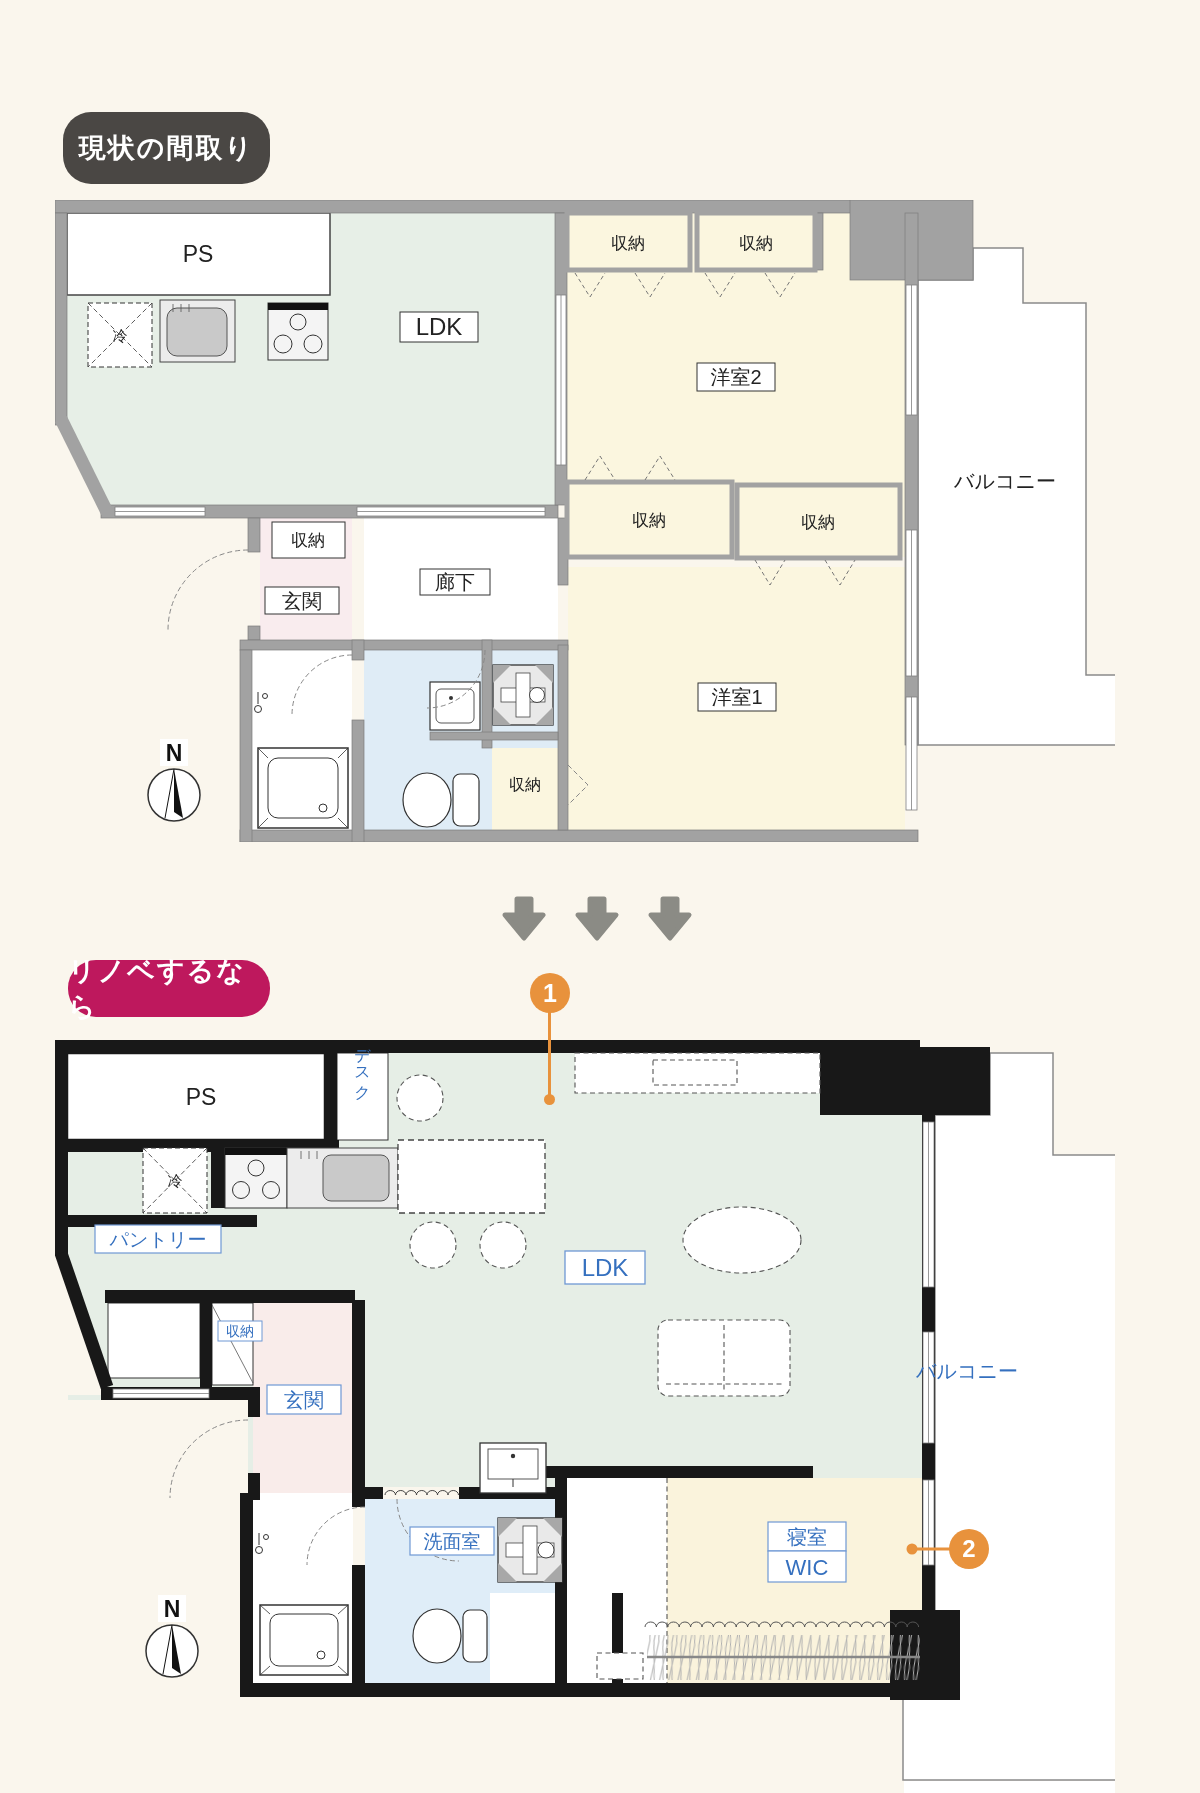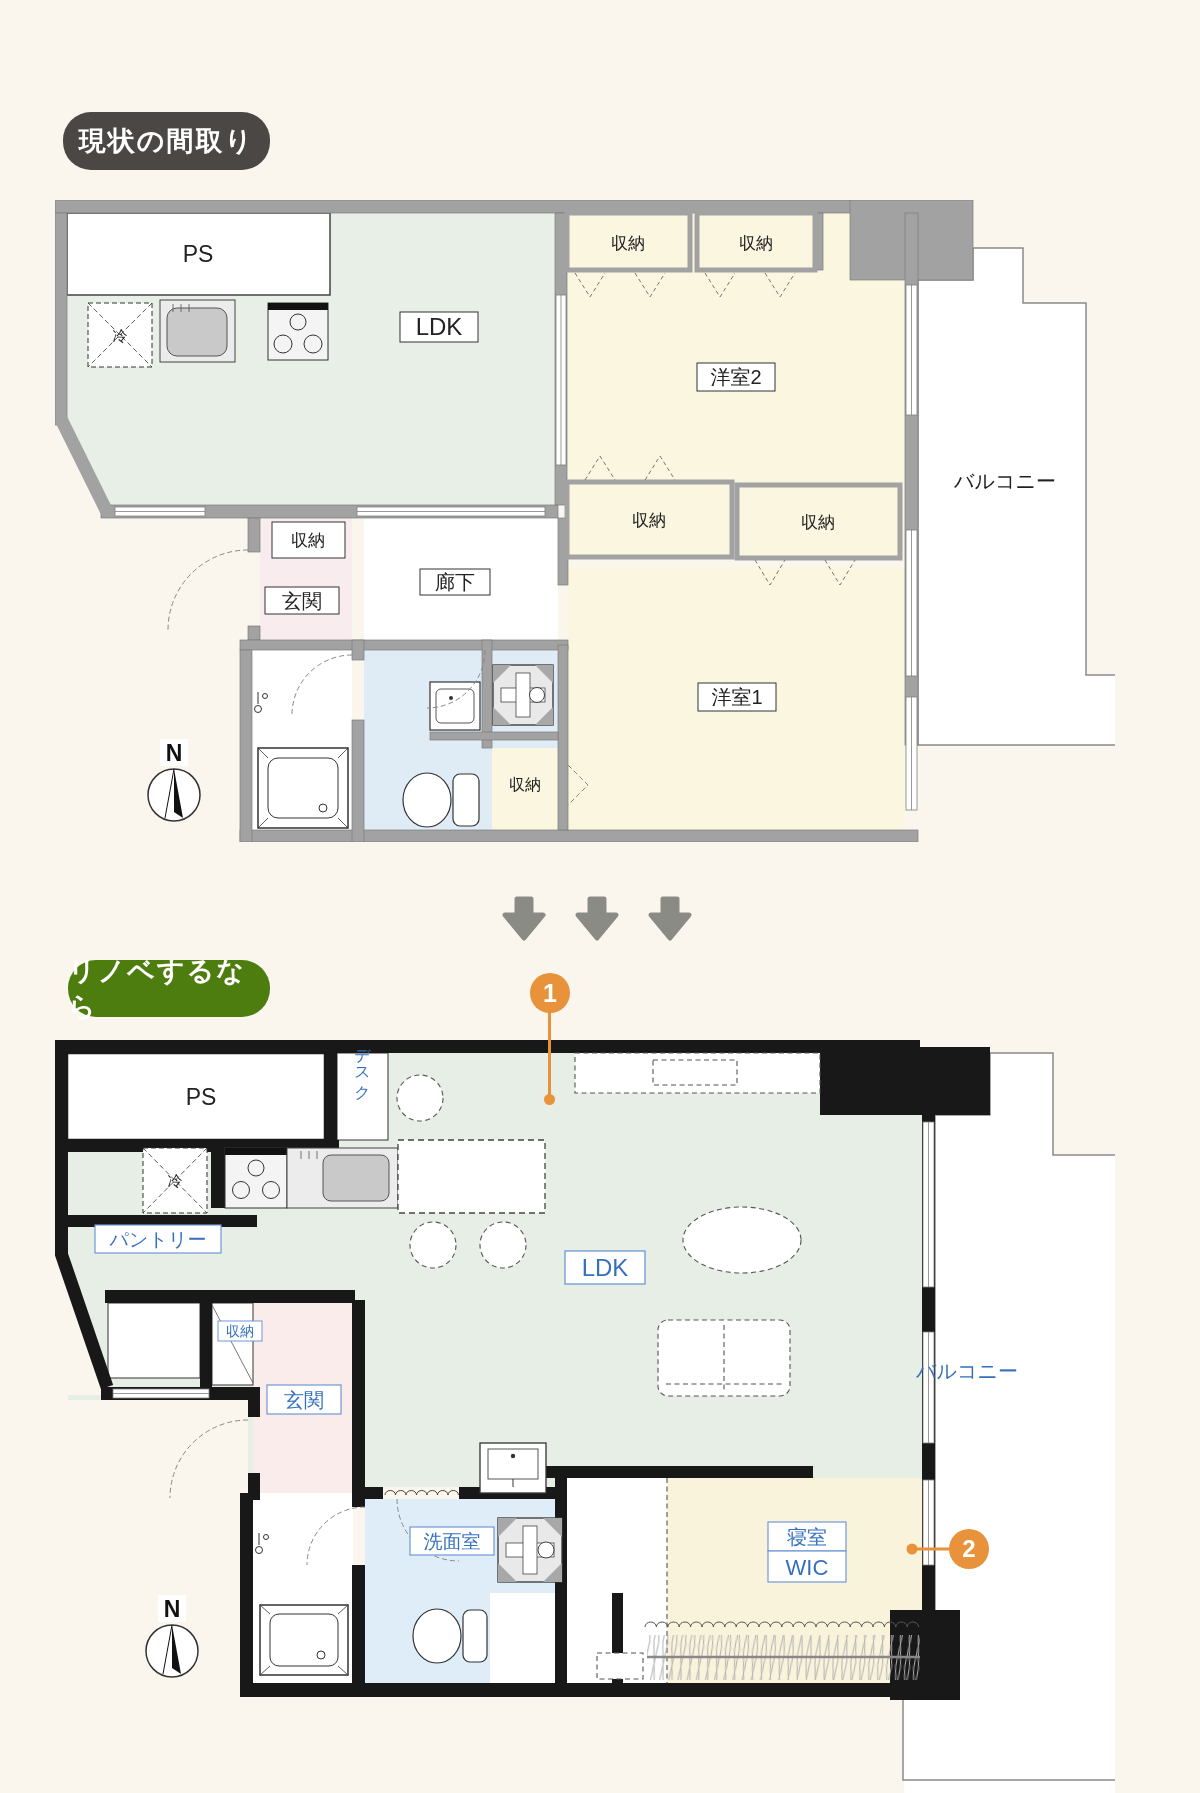--- a/index.html
+++ b/index.html
@@ -1,21 +1,21 @@
 <!DOCTYPE html>
 <html><head>
 <meta charset="utf-8">
 <style>
   html,body{margin:0;padding:0;}
   .page{position:relative;width:1200px;height:1793px;background:#FAF6ED;overflow:hidden;
         font-family:"Liberation Sans","DejaVu Sans",sans-serif;}
   .badge{position:absolute;display:flex;align-items:center;justify-content:center;
          color:#fff;font-weight:bold;font-size:27px;letter-spacing:2px;border-radius:28px;}
-  .badge-gray{left:63px;top:112px;width:207px;height:58px;background:#4A4744;}
-  .badge-blue{left:68px;top:960px;width:202px;height:57px;background:#4d7c0f;}
+  .badge-gray{left:63px;top:112px;width:207px;height:72px;background:#4A4744;}
+  .badge-blue{left:68px;top:960px;width:202px;height:57px;background:#be185d;}
   .plan{position:absolute;left:55px;}
   .plan1{top:200px;}
   .plan2{top:1035px;}
   .arrows{position:absolute;left:498px;top:896px;}
   .m1-line{position:absolute;left:548px;top:1011px;width:3px;height:85px;background:#E8923C;z-index:6;}
   .m1-dot{position:absolute;left:544px;top:1094px;width:11px;height:11px;border-radius:50%;background:#E8923C;z-index:6;}
   .m1-badge{position:absolute;left:530px;top:973px;width:40px;height:40px;border-radius:50%;
             background:#E8923C;color:#fff;font-weight:bold;font-size:25px;display:flex;
             align-items:center;justify-content:center;z-index:6;}
   svg text{font-family:"Liberation Sans","DejaVu Sans",sans-serif;}

